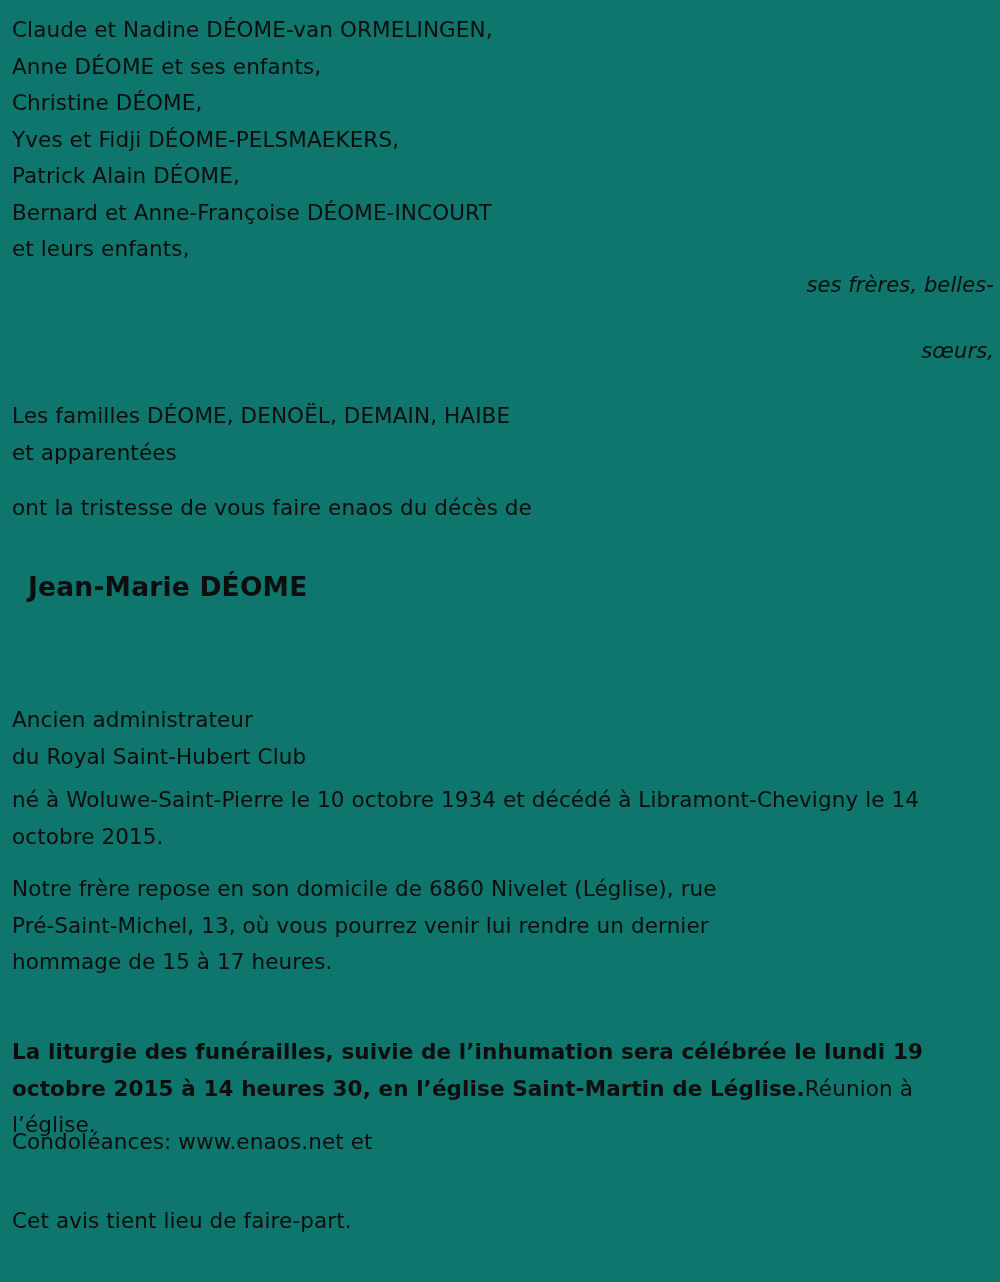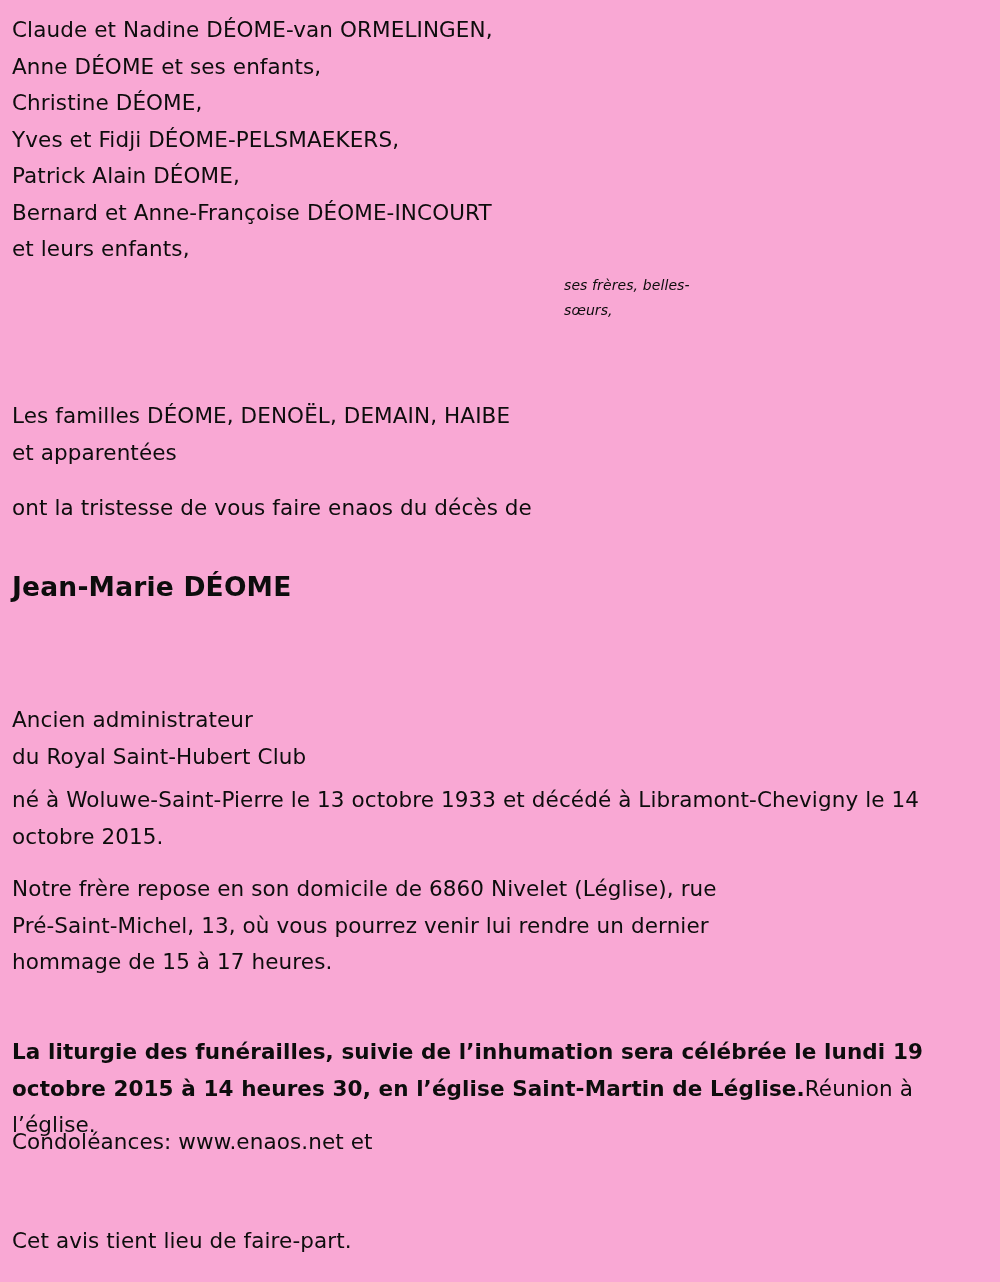--- a/index.html
+++ b/index.html
@@ -9,21 +9,21 @@
   }
   body {
     font-family: "DejaVu Sans", "Liberation Sans", sans-serif;
     color: #0d0d0d;
     -webkit-font-smoothing: antialiased;
   }
   #notice {
     position: relative;
     width: 1000px;
     height: 1282px;
-    background: #f9a8d4;
+    background: #0f766e;
     overflow: hidden;
   }
 
   .block {
     position: absolute;
   }
 
   .body-text {
     font-size: 21.5px;
     line-height: 36.5px;
@@ -37,48 +37,50 @@
     left: 12px;
     top: 12px;
     width: 740px;
   }
 
   
   #relations-caption {
     right: 6px;
     top: 271px;
     width: 430px;
+    text-align: right;
     font-style: italic;
-    font-size: 14px;
+    font-size: 21px;
     line-height: 28px;
     letter-spacing: 0.1px;
   }
   #relations-caption .tight {
     line-height: 23.5px;
     display: block;
+    margin-top: 41px;
   }
 
   
   #families-block {
     left: 12px;
     top: 374px;
     width: 760px;
     margin-top: 24px;
   }
 
   
   #announcement-lead {
     left: 12px;
     top: 490px;
     width: 760px;
   }
 
   
   #deceased-name {
-    left: 12px;
+    left: 28px;
     top: 570px;
     font-size: 26.5px;
     line-height: 34px;
     font-weight: 700;
     letter-spacing: 0.2px;
   }
 
   
   #deceased-roles {
     left: 12px;
@@ -120,21 +122,20 @@
   }
   #condolences-url {
     left: 12px;
     top: 1162px;
     width: 760px;
   }
   #closing-note {
     left: 12px;
     top: 1203px;
     width: 760px;
-    margin-top: 20px;
   }
 </style>
 </head>
 <body>
 
 <div id="notice">
 
   <div class="block body-text" id="survivors-list">Claude et Nadine DÉOME-van ORMELINGEN,
 Anne DÉOME et ses enfants,
 Christine DÉOME,
@@ -151,21 +152,21 @@
   <div class="block body-text" id="families-block">Les familles DÉOME, DENOËL, DEMAIN, HAIBE
 et apparentées</div>
 
   <div class="block body-text" id="announcement-lead">ont la tristesse de vous faire enaos du décès de</div>
 
   <div class="block" id="deceased-name">Jean-Marie DÉOME</div>
 
   <div class="block body-text" id="deceased-roles">Ancien administrateur
 du Royal Saint-Hubert Club</div>
 
-  <div class="block body-text" id="life-dates">né à Woluwe-Saint-Pierre le 13 octobre 1933 et décédé à Libramont-Chevigny le 14 octobre 2015.</div>
+  <div class="block body-text" id="life-dates">né à Woluwe-Saint-Pierre le 10 octobre 1934 et décédé à Libramont-Chevigny le 14 octobre 2015.</div>
 
   <div class="block body-text" id="visitation-info">Notre frère repose en son domicile de 6860 Nivelet (Léglise), rue Pré-Saint-Michel, 13, où vous pourrez venir lui rendre un dernier hommage de 15 à 17 heures.</div>
 
   <div class="block body-text" id="funeral-service"><span class="strong">La liturgie des funérailles, suivie de l’inhumation sera célébrée le lundi 19 octobre 2015 à 14 heures 30, en l’église Saint-Martin de Léglise.</span><span>Réunion à l’église.</span></div>
 
   <div class="block body-text" id="condolences-line">Condoléances: www.enaos.net et</div>
 
 
   <div class="block body-text" id="closing-note">Cet avis tient lieu de faire-part.</div>
 

